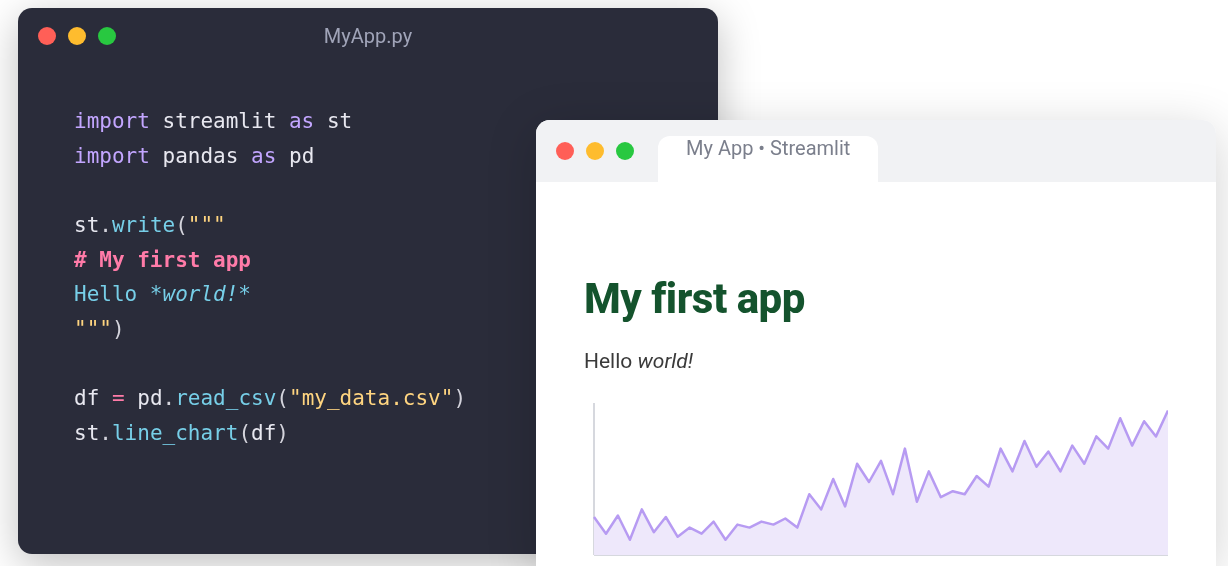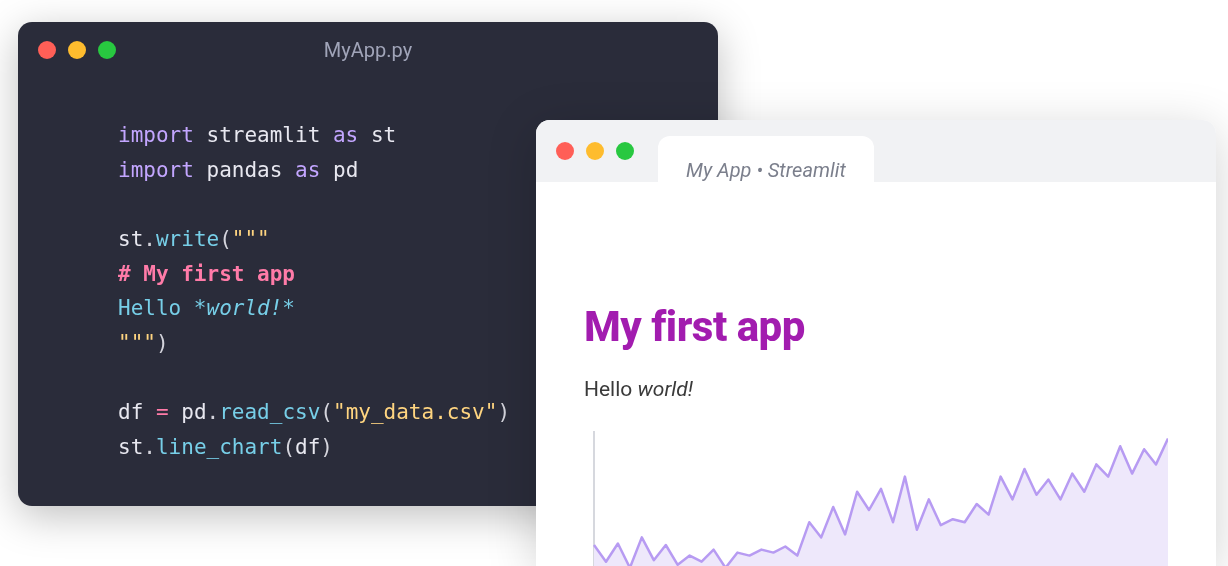--- a/index.html
+++ b/index.html
@@ -9,23 +9,23 @@
       background: #ffffff;
       font-family: -apple-system, BlinkMacSystemFont, "Segoe UI", Roboto, sans-serif;
       position: relative;
       overflow: hidden;
     }
 
     
     .editor-window {
       position: absolute;
       left: 18px;
-      top: 22px;
+      top: 8px;
       width: 700px;
-      height: 484px;
+      height: 546px;
       background: #2a2c3a;
       border-radius: 14px;
       box-shadow: 0 10px 40px rgba(0,0,0,0.25);
       overflow: hidden;
     }
     .editor-titlebar {
       height: 56px;
       display: flex;
       align-items: center;
       padding: 0 20px;
@@ -51,21 +51,20 @@
       font-size: 20px;
       font-weight: 400;
     }
     .code {
       padding: 40px 56px;
       font-family: "SF Mono", "Consolas", "Menlo", monospace;
       font-size: 21px;
       line-height: 1.65;
       color: #e8e8f0;
       white-space: pre;
-      margin-left: 44px;
     }
     .tok-kw { color: #c3a6ff; }
     .tok-mod { color: #e8e8f0; }
     .tok-as { color: #c3a6ff; }
     .tok-id { color: #e8e8f0; }
     .tok-fn { color: #77cfe8; }
     .tok-op { color: #d4d4dc; }
     .tok-strq { color: #ffd580; }
     .tok-str-cmt { color: #ff7ba8; font-weight: 600; }
     .tok-str-txt { color: #77cfe8; }
@@ -97,35 +96,33 @@
       gap: 12px;
       align-self: center;
       margin-bottom: 0;
     }
     .browser-tab {
       margin-left: 24px;
       background: #ffffff;
       height: 46px;
       border-radius: 12px 12px 0 0;
       display: flex;
-      align-items: flex-end;
+      align-items: flex-start;
       padding: 0 28px;
       color: #7b7f8c;
       font-size: 20px;
-      font-style: italic;
     }
     .app-body {
       padding: 92px 48px 0 48px;
     }
     .app-heading {
       font-size: 42px;
       font-weight: 800;
-      color: #a21caf;
+      color: #14532d;
       letter-spacing: -0.5px;
-      margin-top: 28px;
     }
     .app-text {
       margin-top: 26px;
       font-size: 21px;
       color: #3a3a3a;
     }
     .app-text em { }
     .chart-wrap {
       margin-top: 30px;
       position: relative;

